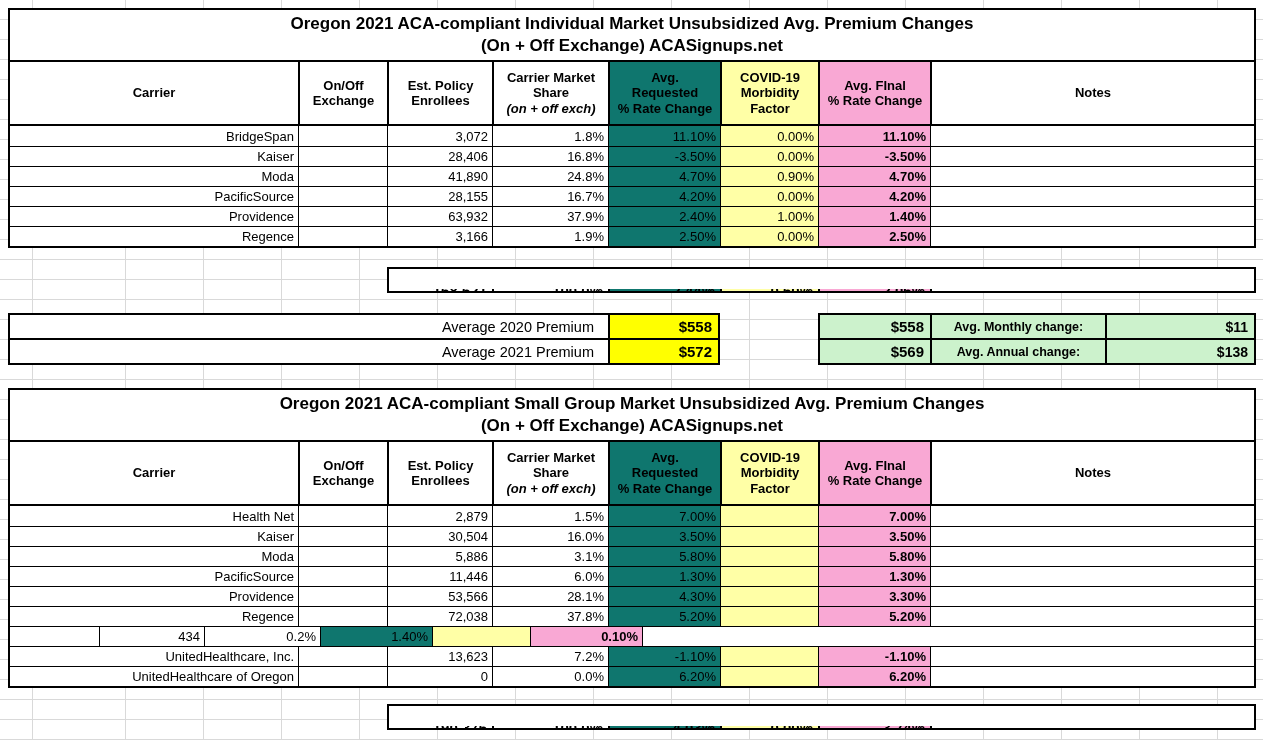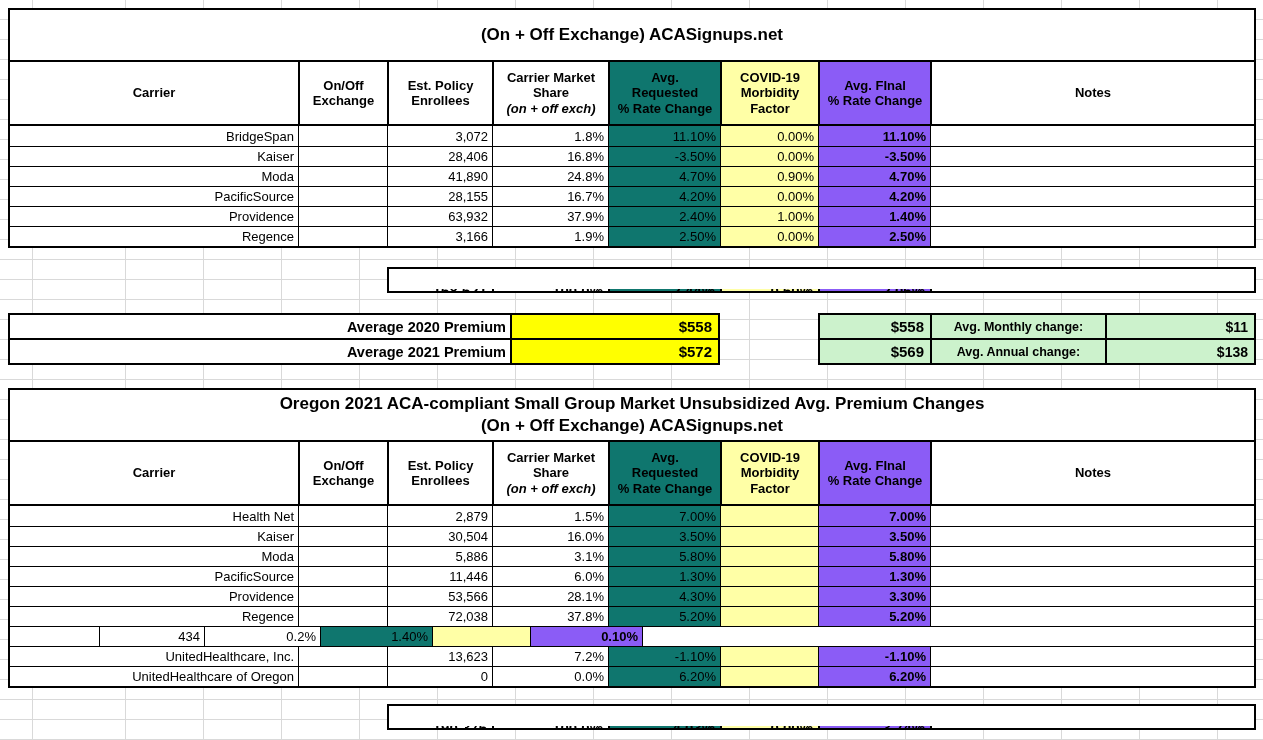--- a/index.html
+++ b/index.html
@@ -33,21 +33,21 @@
   .w-cov{width:98px;}
   .w-fin{width:112px;}
   .w-notes{flex:1;}
   .row{display:flex;height:20px;border-top:1px solid #000;box-sizing:border-box;}
   .body .row:first-child{border-top:none;}
   .c{box-sizing:border-box;border-left:1px solid #000;font-size:13px;display:flex;align-items:center;
     justify-content:flex-end;padding:0 4px;overflow:hidden;white-space:nowrap;}
   .c:first-child{border-left:none;}
   .yellowbg{background:#0f766e;}
   .palebg{background:#FFFFA6;}
-  .greenbg{background:#8b5cf6;}
+  .greenbg{background:#f9a8d4;}
   .bold{font-weight:bold;}
   .totals{position:absolute;left:387px;width:869px;height:26px;border:2px solid #000;display:flex;
     background:#fff;box-sizing:border-box;font-weight:bold;font-size:15px;}
   .totals1{top:267px;}
   .totals2{top:704px;}
   .tc{box-sizing:border-box;border-left:2px solid #000;display:flex;align-items:center;
     justify-content:flex-end;padding:0 5px;overflow:hidden;white-space:nowrap;margin-top:20px;}
   .tc:first-child{border-left:none;}
   .t-enr{width:103px;}
   .t-share{width:116px;}
@@ -55,34 +55,35 @@
   .t-cov{width:98px;}
   .t-fin{width:112px;}
   .t-notes{flex:1;}
   .premA{position:absolute;left:8px;width:712px;height:27px;border:2px solid #000;display:flex;
     background:#fff;box-sizing:border-box;}
   .premB{position:absolute;left:818px;width:438px;height:27px;border:2px solid #000;display:flex;
     background:#CCF2CC;box-sizing:border-box;}
   .prow1{top:313px;}
   .prow2{top:338px;}
   .pc{box-sizing:border-box;display:flex;align-items:center;overflow:hidden;white-space:nowrap;}
-  .p-label{width:500px;justify-content:flex-end;font-weight:bold;font-size:14.5px;padding:0 4px;}
+  .p-label{width:598px;justify-content:flex-end;font-weight:normal;font-size:14.5px;padding:0 14px;}
   .p-yellow{flex:1;border-left:2px solid #000;background:#FFFF00;justify-content:flex-end;
     font-weight:bold;font-size:15px;padding:0 6px;}
   .p-gfin{width:110px;justify-content:flex-end;font-weight:bold;font-size:15px;padding:0 6px;}
   .p-glabel{width:175px;border-left:2px solid #000;justify-content:center;font-weight:bold;font-size:12.5px;}
   .p-gval{flex:1;border-left:2px solid #000;justify-content:flex-end;font-weight:bold;font-size:14px;padding:0 6px;}
 </style>
 </head>
 <body>
 
 <div class="screen">
 
   <div class="tbl tbl1">
     <div class="title">
+      <div>Oregon 2021 ACA-compliant Individual Market Unsubsidized Avg. Premium Changes</div>
       <div>(On + Off Exchange) ACASignups.net</div>
     </div>
     <div class="hdr">
       <div class="hc w-carrier">Carrier</div>
       <div class="hc w-exch">On/Off
 Exchange</div>
       <div class="hc w-enr">Est. Policy
 Enrollees</div>
       <div class="hc w-share">
         <span>Carrier Market

